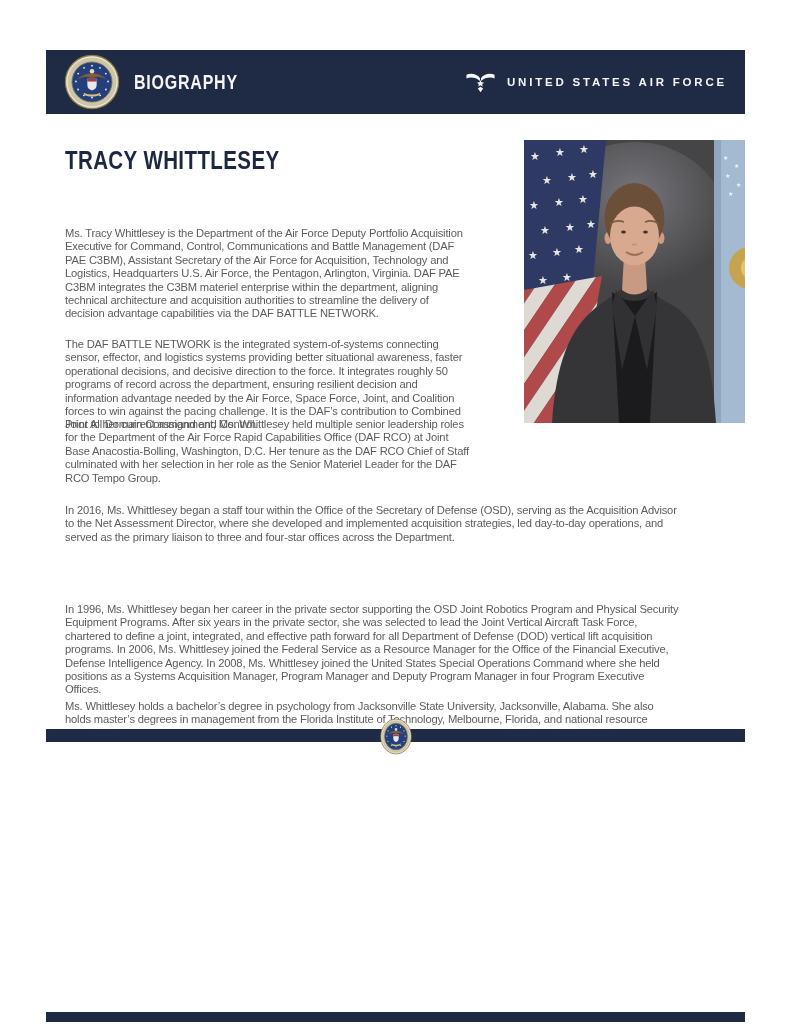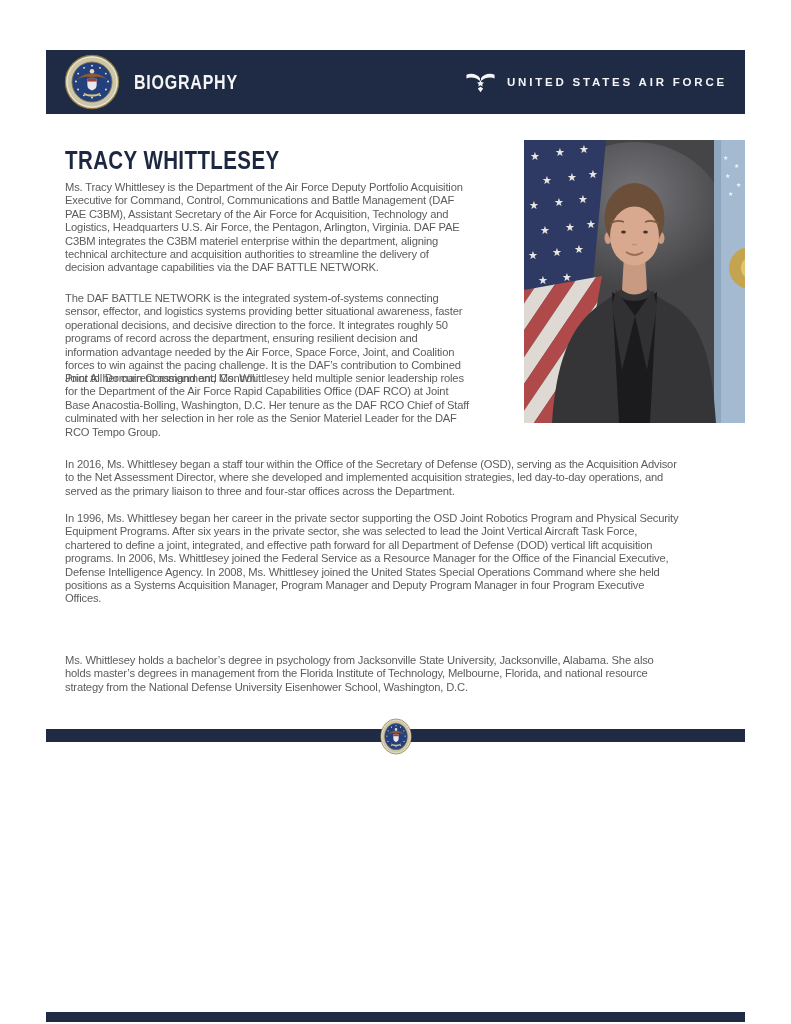--- a/index.html
+++ b/index.html
@@ -15,22 +15,22 @@
   .wings{width:31px;height:26px;}
   .brand-text{color:#f5f5f5;font-size:11.5px;font-weight:bold;letter-spacing:2.8px;white-space:nowrap;}
 
   
   .page-title{position:absolute;left:65px;top:146px;margin:0;color:#1d2741;font-size:25px;
               font-weight:bold;letter-spacing:0.5px;transform:scaleX(0.82);transform-origin:left top;
               white-space:nowrap;}
 
   
   .par{position:absolute;left:65px;color:#5b5c5e;font-size:11.2px;line-height:13.4px;
-       letter-spacing:-0.18px;white-space:nowrap;}
-  .p1{top:181px}.p2{top:292px}.p3{top:372px}.p4{top:458px}.p5{top:512px}.p6{top:654px}
+       letter-spacing:-0.18px;white-space:nowrap;margin-top:46px;}
+  .p1{top:181px}.p2{top:292px}.p3{top:372px}.p4{top:458px}.p5{top:557px}.p6{top:654px}
 
   
   .photo{position:absolute;left:524px;top:140px;width:221px;height:283px;}
 
   
   .divider{position:absolute;left:46px;top:729px;width:699px;height:13px;background:#1f2a44;}
   .footer-seal{position:absolute;left:380px;top:718px;width:32px;height:37px;}
   .bottombar{position:absolute;left:46px;top:1012px;width:699px;height:10px;background:#1f2a44;}
 </style>
 </head>

